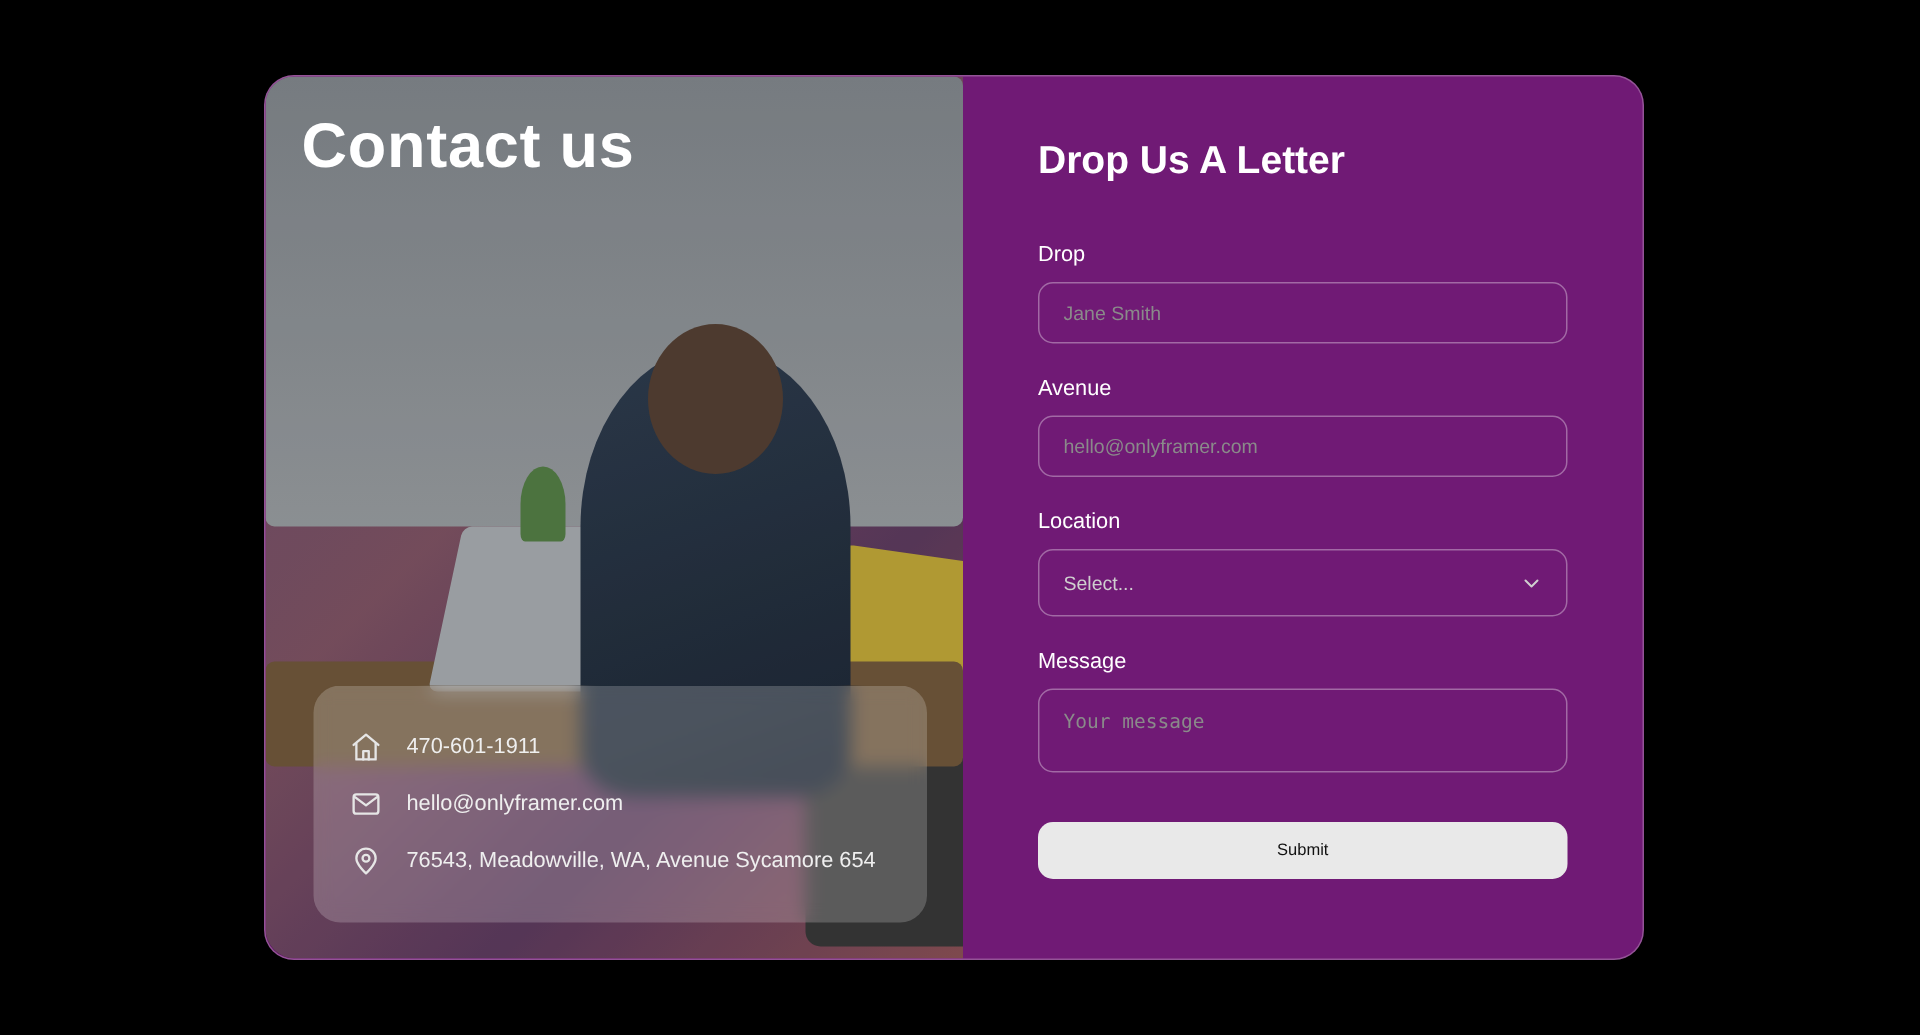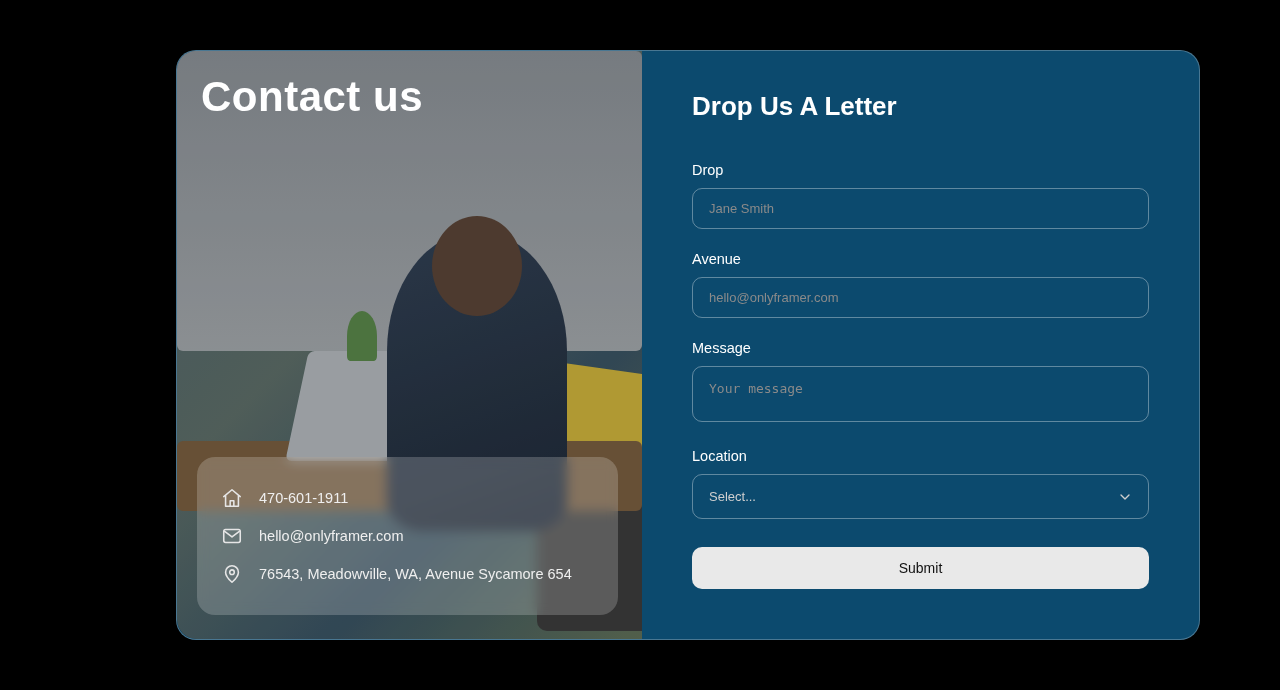--- a/index.html
+++ b/index.html
@@ -1,35 +1,35 @@
 <!DOCTYPE html>
 <html><head>
 <meta charset="utf-8">
 <style>
   * { box-sizing: border-box; margin: 0; padding: 0; }
   html, body { width: 1280px; height: 690px; background: #000; font-family: -apple-system, "Helvetica Neue", Arial, sans-serif; color: #fff; }
   .card {
-    position: absolute; left: 176px; top: 50px; width: 1024px; height: 590px;
+    position: absolute; left: 176px; top: 50px; width: 920px; height: 590px;
     border: 1px solid rgba(255,255,255,0.25);
     border-radius: 20px; overflow: hidden; display: flex;
-    background: #0c4a6e;
+    background: #701a75;
   }
   .left {
     width: 465px; height: 100%; position: relative;
     background:
       linear-gradient(135deg, rgba(120,120,120,0.6), rgba(160,140,100,0.55) 40%, rgba(90,90,90,0.55) 70%, rgba(200,160,60,0.45));
     border-top-left-radius: 20px; border-bottom-left-radius: 20px;
   }
   .left-overlay { position:absolute; inset:0; background: rgba(255,255,255,0.02); }
   .left-title {
     position: absolute; top: 22px; left: 24px;
     font-size: 42px; font-weight: 700; letter-spacing: 0.5px;
   }
   .info-card {
-    position: absolute; left: 20px; right: 24px; bottom: 24px;
+    position: absolute; left: 32px; right: 24px; bottom: 24px;
     background: rgba(255,255,255,0.20);
     border-radius: 18px; padding: 22px 24px;
     backdrop-filter: blur(6px);
   }
   .info-row { display: flex; align-items: center; gap: 16px; padding: 8px 0; font-size: 14.5px; color: #efefef; }
   .icon { width: 22px; height: 22px; flex: 0 0 22px; color: #e6e6e6; }
   .right { flex: 1; padding: 40px 50px 30px 50px; }
   .right-title { font-size: 26px; font-weight: 700; margin-bottom: 40px; }
   .field { margin-bottom: 22px; }
   .field label { display: block; font-size: 14.5px; margin-bottom: 10px; color: #fff; }
@@ -38,21 +38,21 @@
     border: 1px solid rgba(255,255,255,0.35); border-radius: 10px;
     padding: 12px 16px; font-size: 13px; outline: none;
   }
   .input::placeholder, .textarea::placeholder { color: #8a8a8a; }
   .textarea { height: 56px; resize: none; padding-top: 14px; }
   .select-wrap { position: relative; }
   .select { appearance: none; padding: 14px 16px; color: #cfcfcf; cursor: pointer; }
   .chevron { position: absolute; right: 16px; top: 50%; transform: translateY(-50%); width: 16px; height: 16px; color: #cfcfcf; pointer-events: none; }
   .submit {
     width: 100%; background: #e9e9e9; color: #111; border: none;
-    border-radius: 10px; padding: 13px 0; font-size: 14px; font-weight: 500;
+    border-radius: 10px; padding: 13px 0; font-size: 11px; font-weight: 500;
     cursor: pointer; margin-top: 6px;
   }
   
   .photo-bg { position:absolute; inset:0; overflow:hidden; }
   .shape { position:absolute; border-radius: 6px; }
   .s-window { left:0; top:0; right:0; height:300px; background: linear-gradient(180deg, #8e949a, #a7acb0);}
   .s-person { left:210px; top:180px; width:180px; height:300px; background: linear-gradient(160deg, #2f3f55, #1b2635); border-radius: 50% 50% 20% 20% / 40% 40% 10% 10%; }
   .s-head { left:255px; top:165px; width:90px; height:100px; background:#5b4435; border-radius:50%; }
   .s-pillow { left:370px; top:320px; width:140px; height:110px; background:#d6b93a; border-radius:14px; transform: rotate(8deg);}
   .s-desk { left:0; top:390px; right:0; height:70px; background:#7a5e3e; }
@@ -116,30 +116,30 @@
       <label>Drop</label>
       <input class="input" type="text" placeholder="Jane Smith" style="">
     </div>
 
     <div class="field">
       <label>Avenue</label>
       <input class="input" type="text" placeholder="hello@onlyframer.com" style="">
     </div>
 
     <div class="field">
-      <label>Message</label>
-      <textarea class="textarea" placeholder="Your message" style=""></textarea>
-    </div>
-
-    <div class="field">
       <label>Location</label>
       <div class="select-wrap">
         <div class="select">Select...</div>
         <svg class="chevron" viewBox="0 0 24 24" fill="none" stroke="currentColor" stroke-width="2" stroke-linecap="round" stroke-linejoin="round">
             <polyline points="6 9 12 15 18 9"></polyline>
           </svg>
       </div>
     </div>
 
+    <div class="field">
+      <label>Message</label>
+      <textarea class="textarea" placeholder="Your message" style=""></textarea>
+    </div>
+
     <button class="submit">Submit</button>
   </div>
 
 </div>
 
 </body></html>

